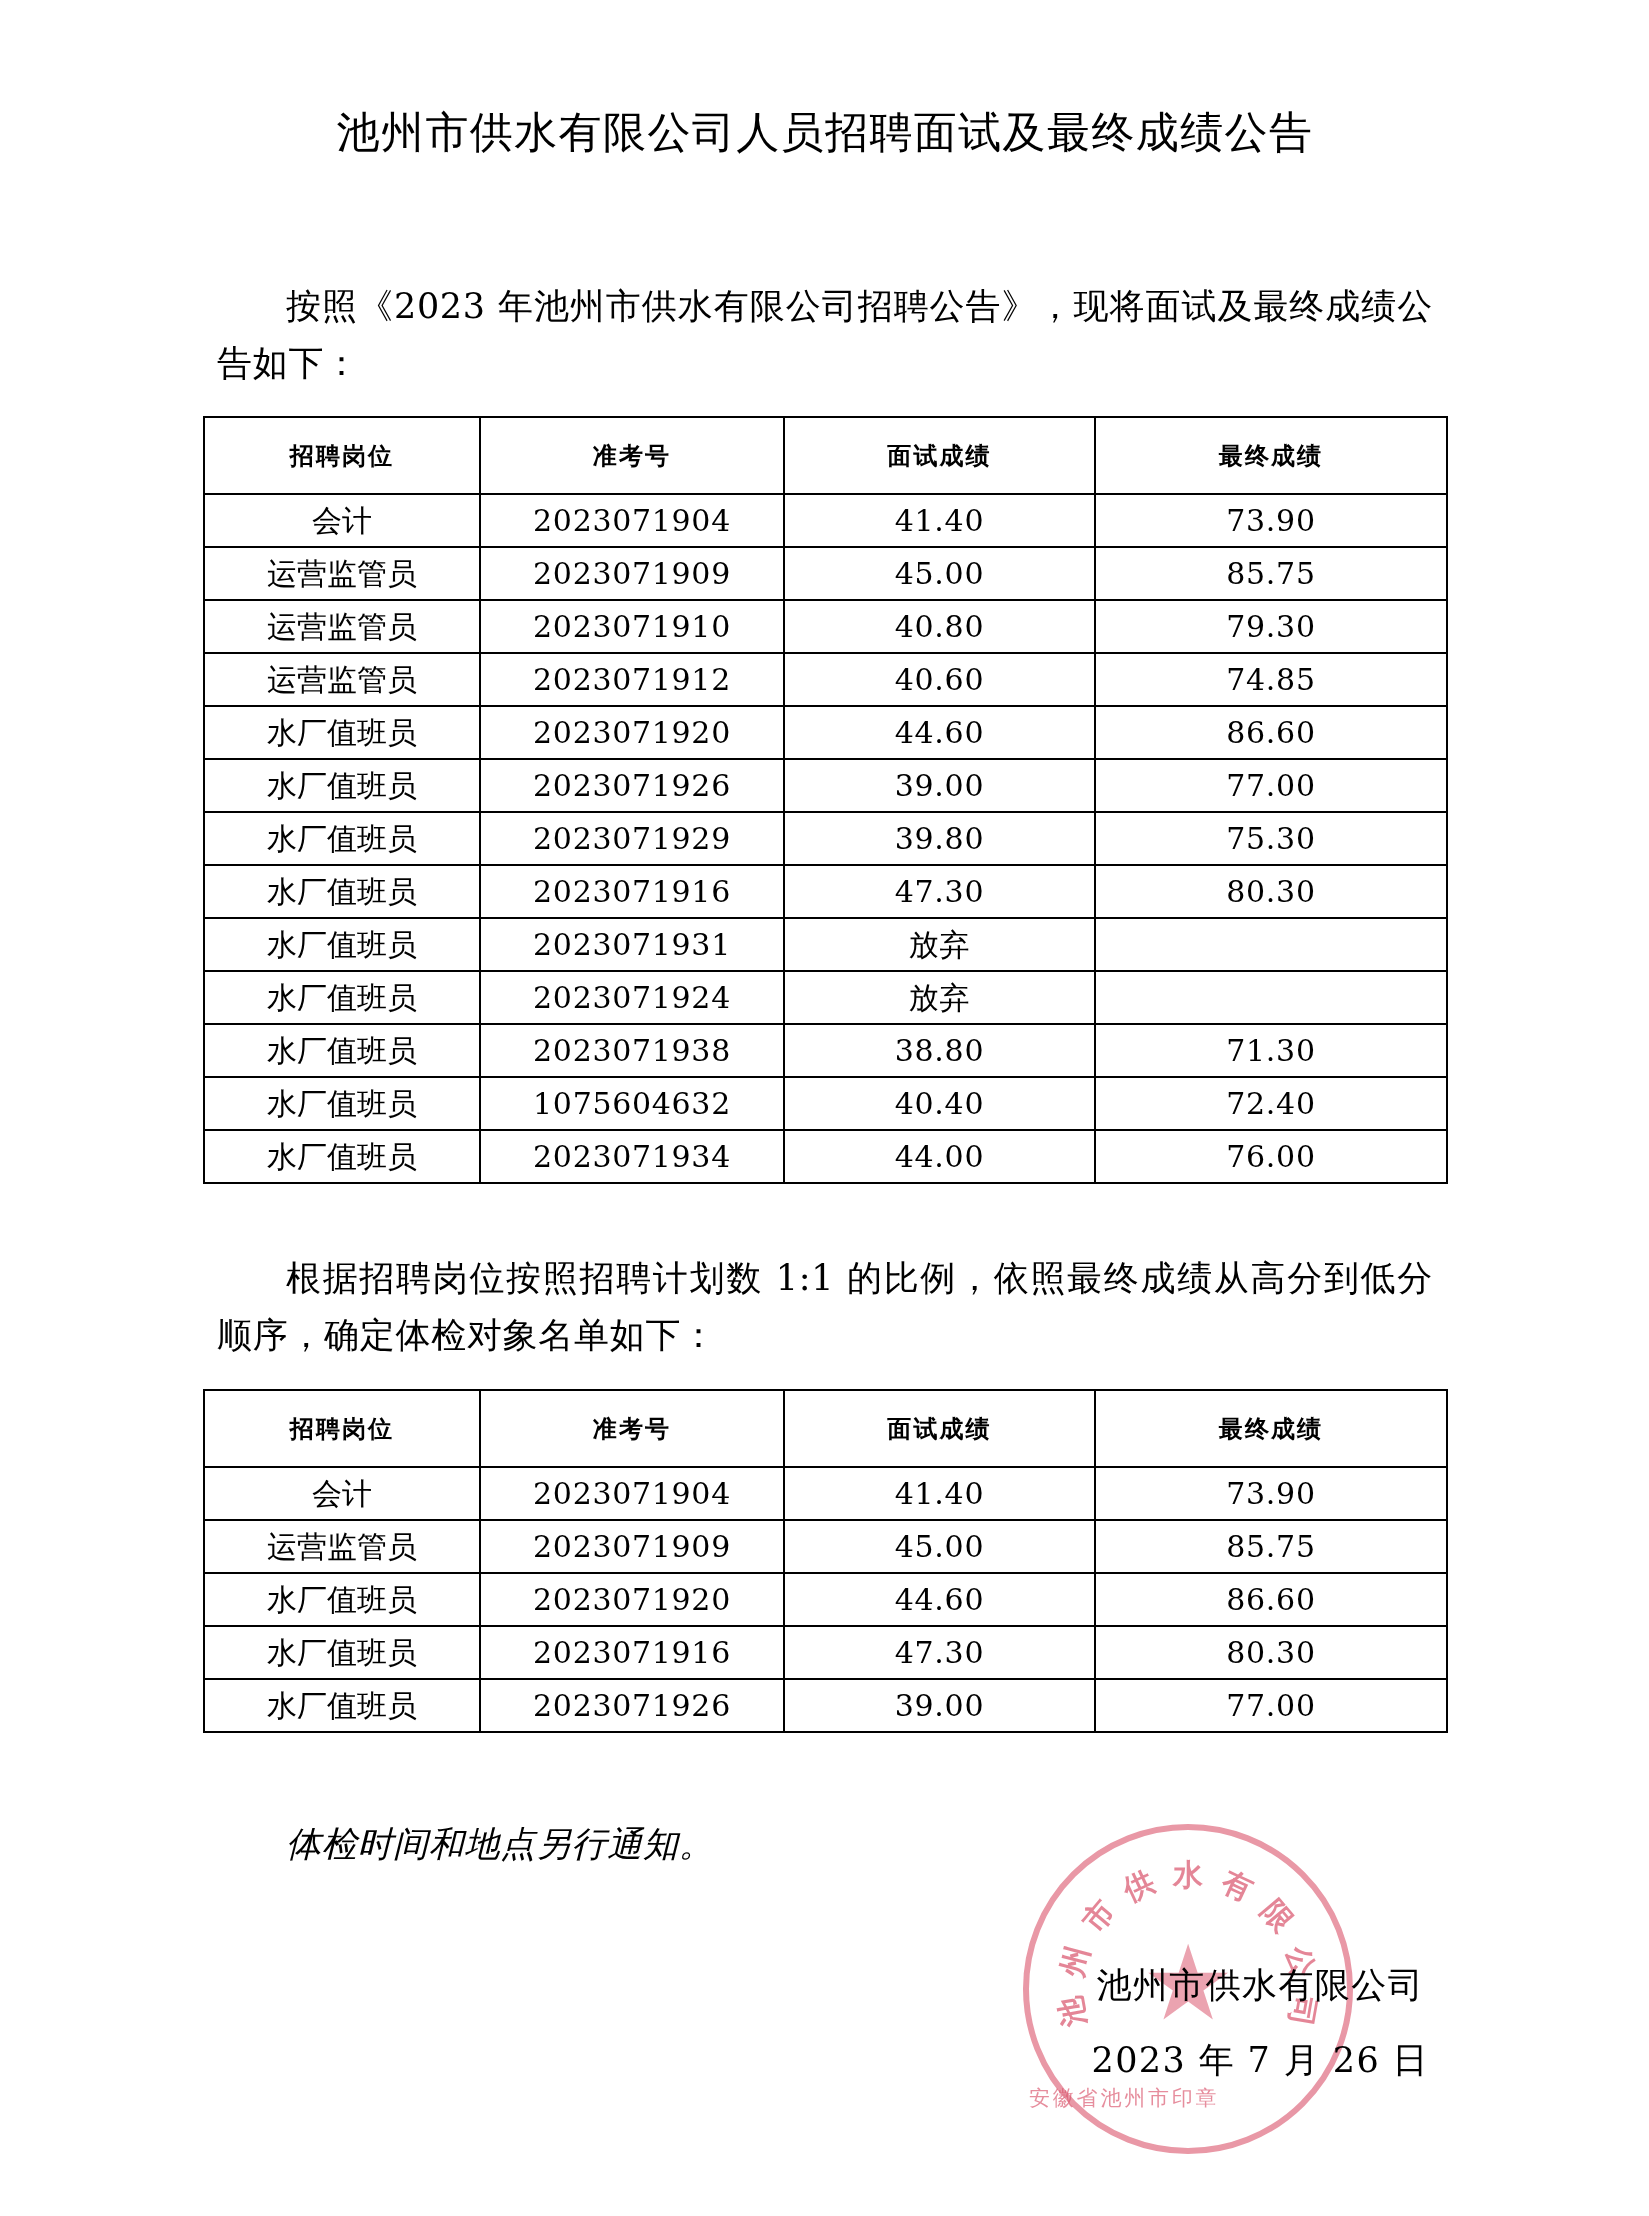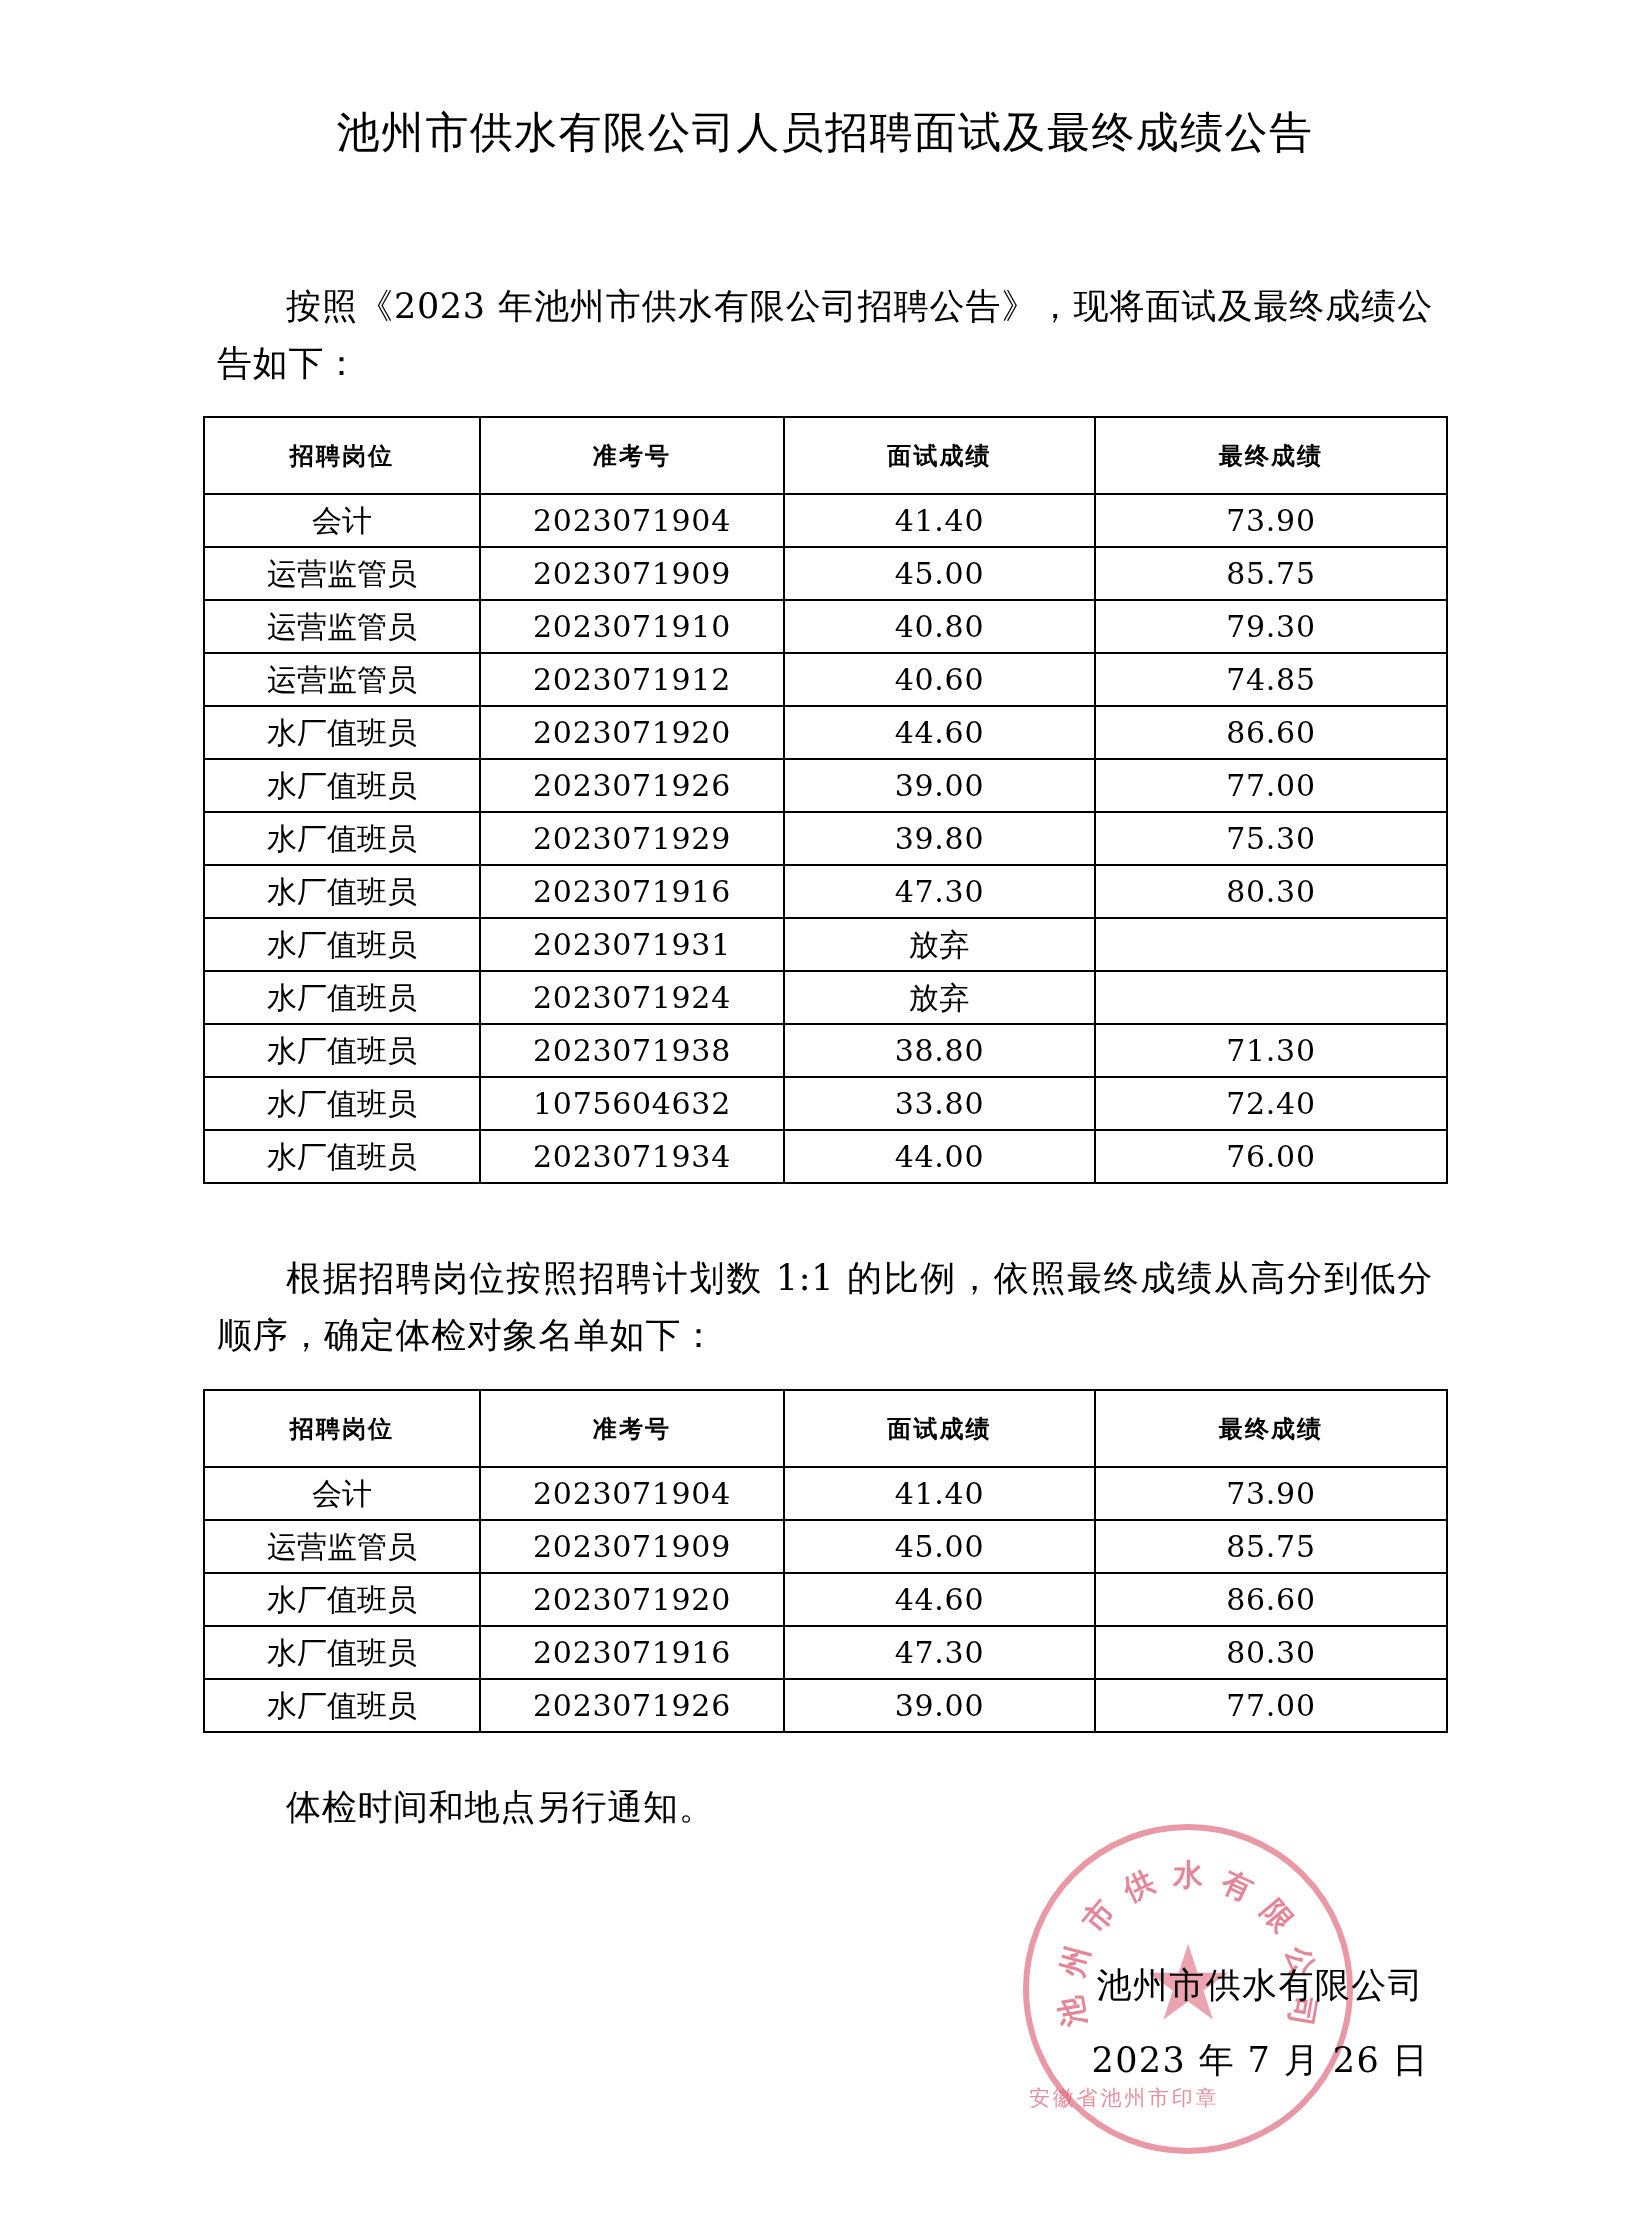--- a/index.html
+++ b/index.html
@@ -43,21 +43,22 @@
   .para.indent {
     text-indent: 69px;
   }
   .para-1 {
     margin-top: 116px;
   }
   .para-2 {
     margin-top: 66px;
   }
   .para-3 {
-    margin-top: 46px;
+    margin-top: 83px;
+    font-style: italic;
   }
 
   .table-wrap {
     width: 1244px;
     margin: 25px auto 0 auto;
   }
   table.score-table {
     border-collapse: collapse;
     width: 1244px;
     table-layout: fixed;
@@ -237,21 +238,21 @@
           </tr>
           <tr>
             <td>水厂值班员</td>
             <td class="num">2023071938</td>
             <td class="num">38.80</td>
             <td class="num">71.30</td>
           </tr>
           <tr>
             <td>水厂值班员</td>
             <td class="num">1075604632</td>
-            <td class="num">33.80</td>
+            <td class="num">40.40</td>
             <td class="num">72.40</td>
           </tr>
           <tr>
             <td>水厂值班员</td>
             <td class="num">2023071934</td>
             <td class="num">44.00</td>
             <td class="num">76.00</td>
           </tr>
         </tbody>
     </table>

